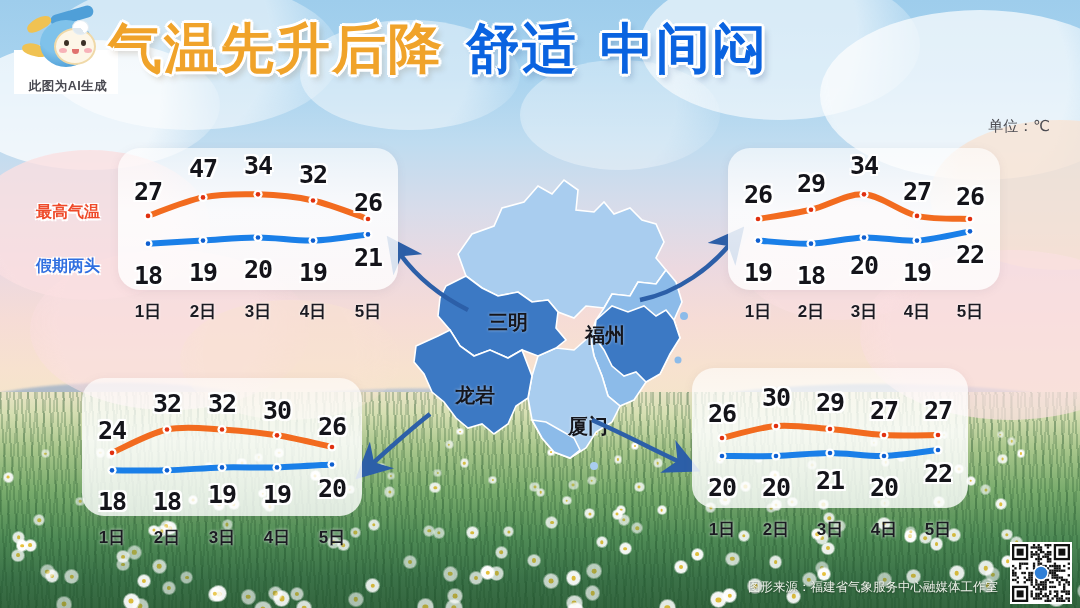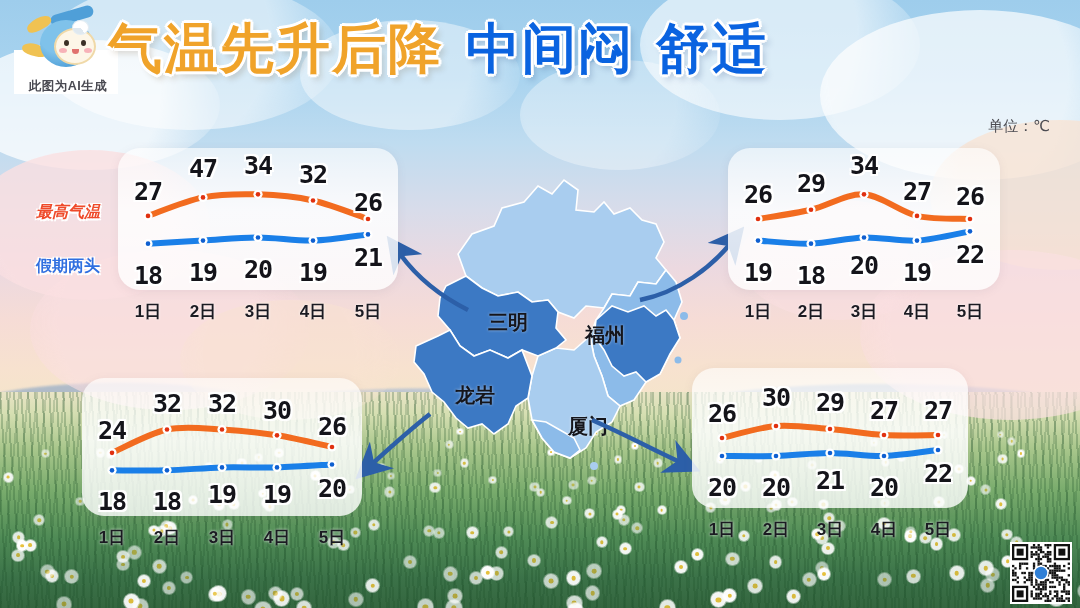--- a/index.html
+++ b/index.html
@@ -120,21 +120,21 @@
   }
   .daylbl{
     position:absolute;font-weight:bold;font-size:17px;color:#1b1b22;
     transform:translateX(-50%);white-space:nowrap;
     text-shadow:0 0 3px rgba(255,255,255,.9);
   }
   .legend{
     position:absolute;font-size:16px;font-weight:bold;white-space:nowrap;
     text-shadow:-1.5px -1.5px 0 #fff,1.5px -1.5px 0 #fff,-1.5px 1.5px 0 #fff,1.5px 1.5px 0 #fff;
   }
-  .legend.hi{color:#ef4a2a;font-style:italic;}
+  .legend.hi{color:#ef4a2a;}
   .legend.lo{color:#2f6fe0;}
 
   .city{
     position:absolute;font-size:20px;font-weight:bold;color:#15151b;
     transform:translate(-50%,-50%);white-space:nowrap;
     text-shadow:0 0 3px rgba(255,255,255,.55);
   }
 
   
   .footer-left{position:absolute;left:58px;bottom:12px;font-size:12.5px;color:#eef2ea;
@@ -351,22 +351,22 @@
     <div class="eye l"></div>
     <div class="eye r"></div>
     <div class="blush l"></div>
     <div class="blush r"></div>
     <div class="mouth"></div>
   </div>
   <div class="mascot-cap">此图为AI生成</div>
 
   <div class="title-row">
     <span class="t-orange">气温先升后降</span>
+    <span class="t-blue">舒适</span>
     <span class="t-blue">中间闷</span>
-    <span class="t-blue">舒适</span>
   </div>
   <div class="unit">单位：℃</div>
 
   <div class="map-wrap">
     <svg width="300" height="340" viewBox="0 0 300 340">
 
       <path id="mp-north" d="M68,126 L60,104 L74,84 L96,76 L104,58 L126,52 L140,36 L154,44 L166,30 L180,40 L178,60 L196,62 L206,52 L216,64
            L232,58 L244,70 L258,74 L266,92 L258,108 L268,120 L258,134 L240,132 L232,146 L214,144 L206,158 L188,156
            L176,168 L160,162 L150,150 L134,152 L120,142 L100,146 L84,138 Z" fill="#A9CDEF" stroke="#ffffff" stroke-width="1.6"></path>
 
@@ -573,20 +573,21 @@
         <div class="lbl" style="left: 192px; top: 105px;">20</div>
         <div class="lbl" style="left: 246px; top: 91px;">22</div>
         <div class="daylbl" style="left: 30px; top: 150px;">1日</div>
         <div class="daylbl" style="left: 84px; top: 150px;">2日</div>
         <div class="daylbl" style="left: 138px; top: 150px;">3日</div>
         <div class="daylbl" style="left: 192px; top: 150px;">4日</div>
         <div class="daylbl" style="left: 246px; top: 150px;">5日</div>
       </div>
     </div>
 
+  <div class="footer-right">图形来源：福建省气象服务中心融媒体工作室</div>
   <div class="qr">
       <svg id="qrsvg" width="58" height="58">
         <rect width="58" height="58" fill="#fff"></rect>
         <rect x="20.88" y="0" width="2.32" height="2.32" fill="#111"></rect>
         <rect x="25.52" y="0" width="2.32" height="2.32" fill="#111"></rect>
         <rect x="32.48" y="0" width="2.32" height="2.32" fill="#111"></rect>
         <rect x="34.8" y="0" width="2.32" height="2.32" fill="#111"></rect>
         <rect x="37.12" y="0" width="2.32" height="2.32" fill="#111"></rect>
         <rect x="18.56" y="2.32" width="2.32" height="2.32" fill="#111"></rect>
         <rect x="20.88" y="2.32" width="2.32" height="2.32" fill="#111"></rect>

